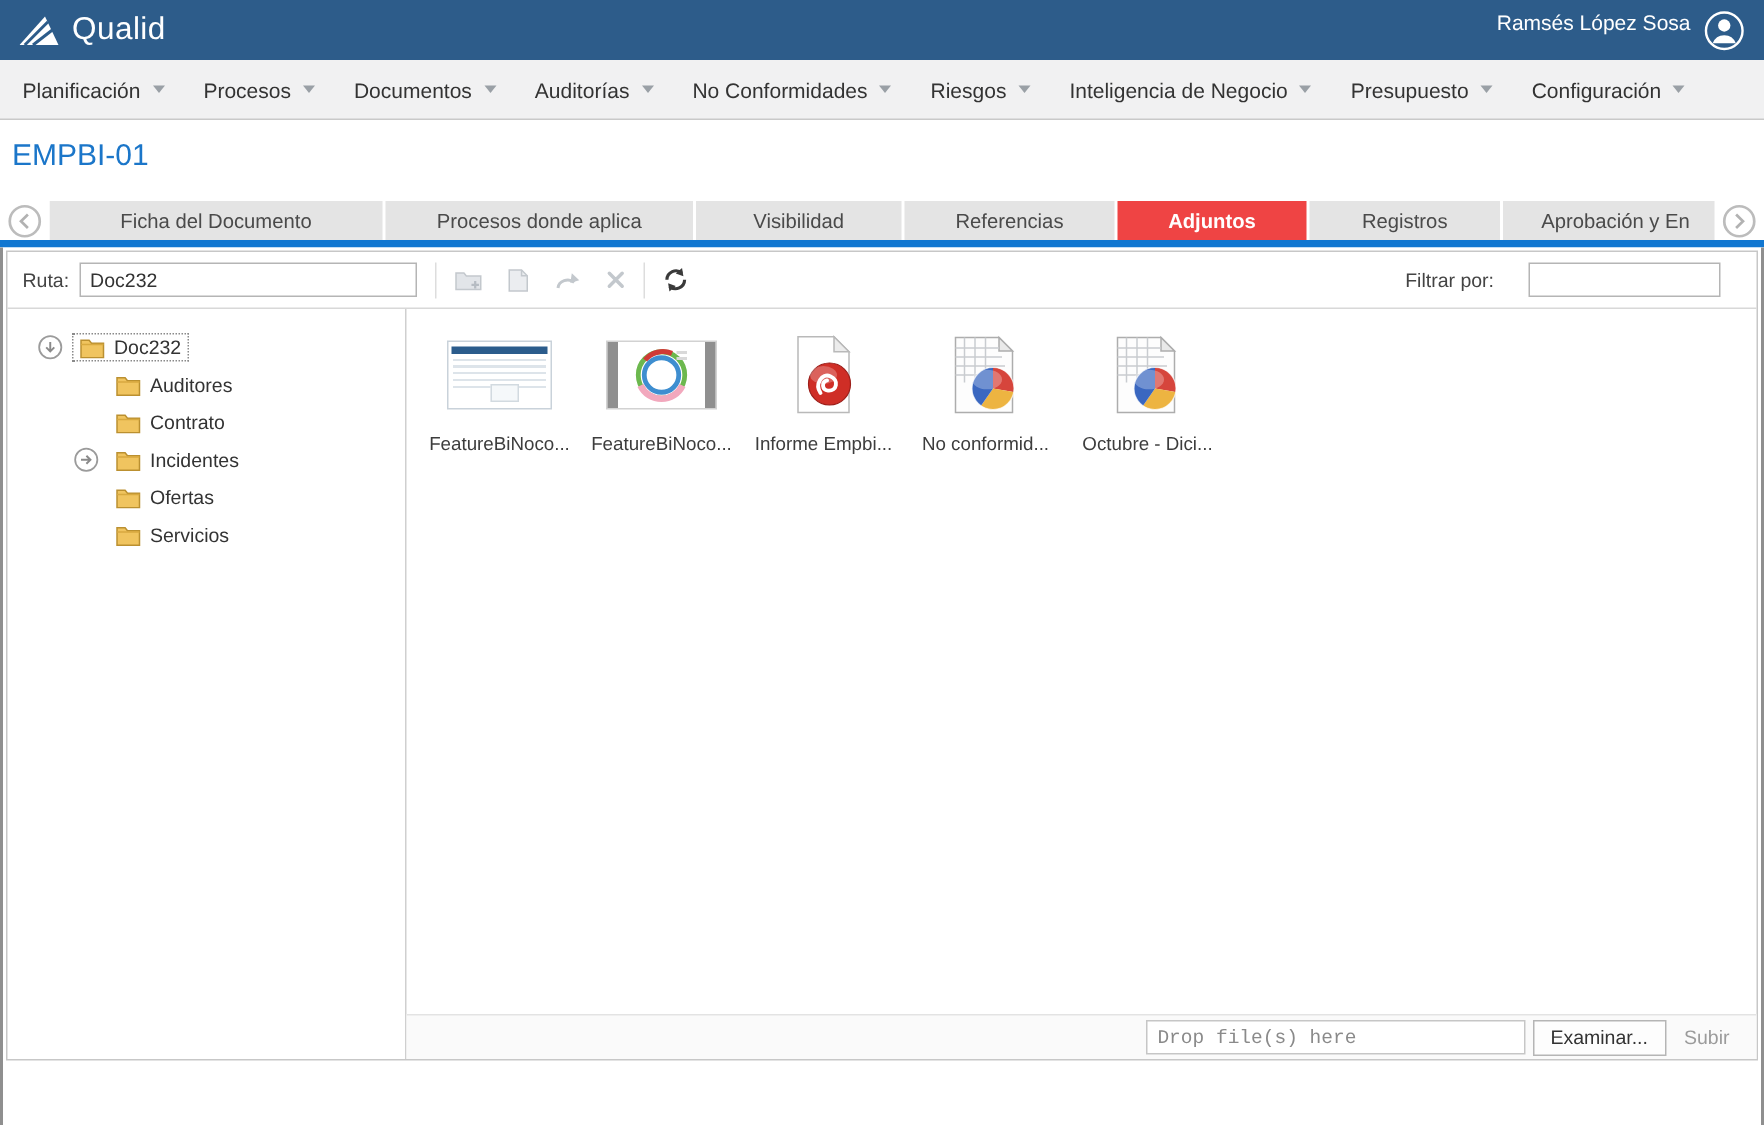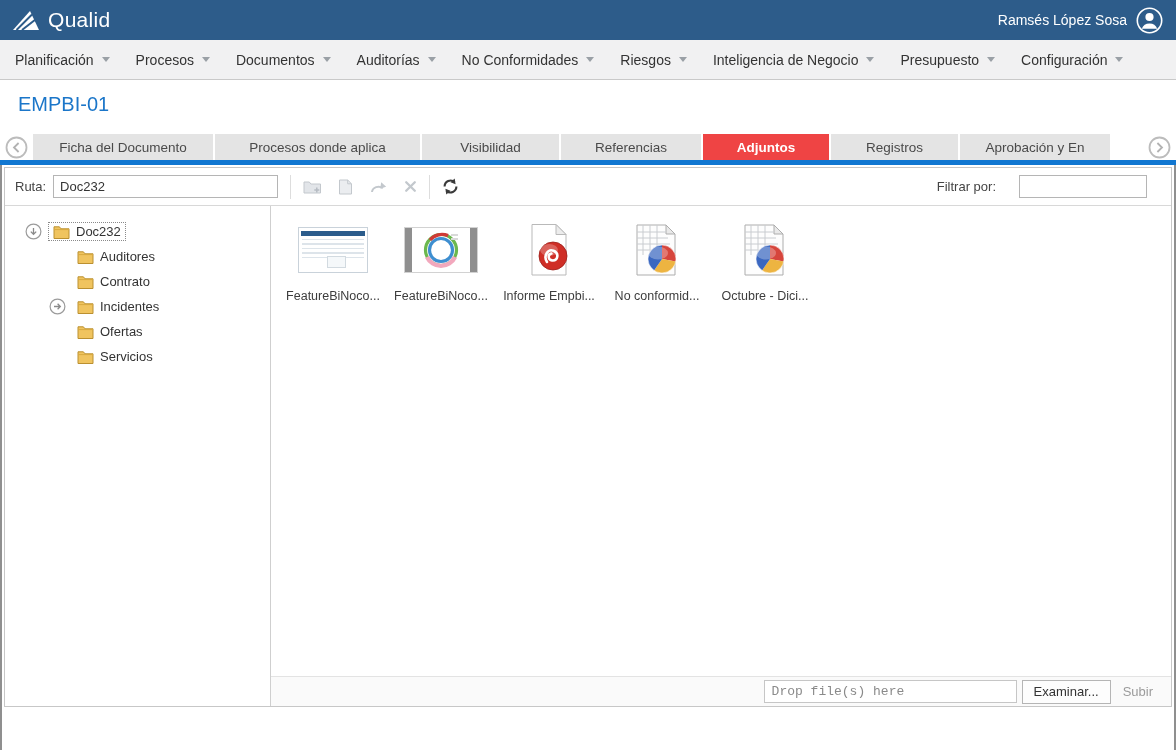--- a/index.html
+++ b/index.html
@@ -4,27 +4,27 @@
 <style>
   * { box-sizing: border-box; }
   html,body { margin:0; padding:0; }
   body {
     width:1176px; height:750px; overflow:hidden; background:#fff;
     font-family:"Liberation Sans","DejaVu Sans",sans-serif; position:relative;
   }
   
   .app-header{height:40px;background:#2d5c8a;display:flex;align-items:center;justify-content:space-between;padding:0 13px;}
   .brand{display:flex;align-items:center;gap:8px;color:#fff;font-size:21px;font-weight:400;letter-spacing:.3px;}
-  .user{display:flex;align-items:center;gap:9px;color:#fff;font-size:14px;}
+  .user{display:flex;gap:9px;color:#fff;font-size:14px;}
   
   .nav{height:40px;background:#f1f1f2;border-bottom:1px solid #c9c9c9;display:flex;align-items:center;padding:0 2px;}
   .nav-item{display:flex;align-items:center;gap:8px;padding:0 13px;font-size:14px;color:#333;cursor:pointer;white-space:nowrap;}
   .caret{width:0;height:0;border-left:4px solid transparent;border-right:4px solid transparent;border-top:5px solid #9aa0a6;}
   
-  .page-title{color:#1b76c9;font-size:20px;font-weight:400;margin:13px 0 0 18px;}
+  .page-title{color:#1b76c9;font-size:20px;font-weight:400;margin:13px 0 0 8px;}
   
   .tabs-wrap{display:flex;align-items:center;margin-top:18px;}
   .scroll-btn{flex:0 0 auto;width:23px;height:23px;margin:0 5px;background:none;border:none;padding:0;cursor:pointer;}
   .tabs{display:flex;flex:1;overflow:hidden;height:26px;}
   .tab{flex:0 0 auto;background:#e4e4e4;color:#4a4a4a;font-size:13.5px;display:flex;align-items:center;justify-content:center;height:26px;margin-right:2px;white-space:nowrap;overflow:hidden;cursor:pointer;}
   .tab.active{background:#ef4444;color:#fff;font-weight:700;}
   .tab-underline{height:5px;background:#1177d1;}
   
   .outer-panel{height:680px;border-left:2px solid #8f8f8f;border-right:2px solid #8f8f8f;border-bottom:2px solid #8f8f8f;background:#fff;padding:2px 2px 0 2px;}
   .widget{border:1px solid #c7c7c7;height:540px;display:flex;flex-direction:column;background:#fff;}
@@ -137,21 +137,21 @@
 <div class="page-title">EMPBI-01</div>
 
 <div class="tabs-wrap">
   <button class="scroll-btn">
     <svg width="23" height="23" viewBox="0 0 23 23">
       <circle cx="11.5" cy="11.5" r="10" fill="none" stroke="#bcbcbc" stroke-width="1.8"></circle>
       <path d="M13.6 7 L9 11.5 L13.6 16" fill="none" stroke="#b2b2b2" stroke-width="1.8"></path>
     </svg>
   </button>
   <div class="tabs">
-    <div class="tab" style="width:180px">Ficha del Documento</div>
+    <div class="tab" style="width:222px">Ficha del Documento</div>
     <div class="tab" style="width:205px">Procesos donde aplica</div>
     <div class="tab" style="width:137px">Visibilidad</div>
     <div class="tab" style="width:140px">Referencias</div>
     <div class="tab active" style="width:126px">Adjuntos</div>
     <div class="tab" style="width:127px">Registros</div>
     <div class="tab" style="width:150px">Aprobación y En</div>
   </div>
   <button class="scroll-btn">
     <svg width="23" height="23" viewBox="0 0 23 23">
       <circle cx="11.5" cy="11.5" r="10" fill="none" stroke="#bcbcbc" stroke-width="1.8"></circle>

